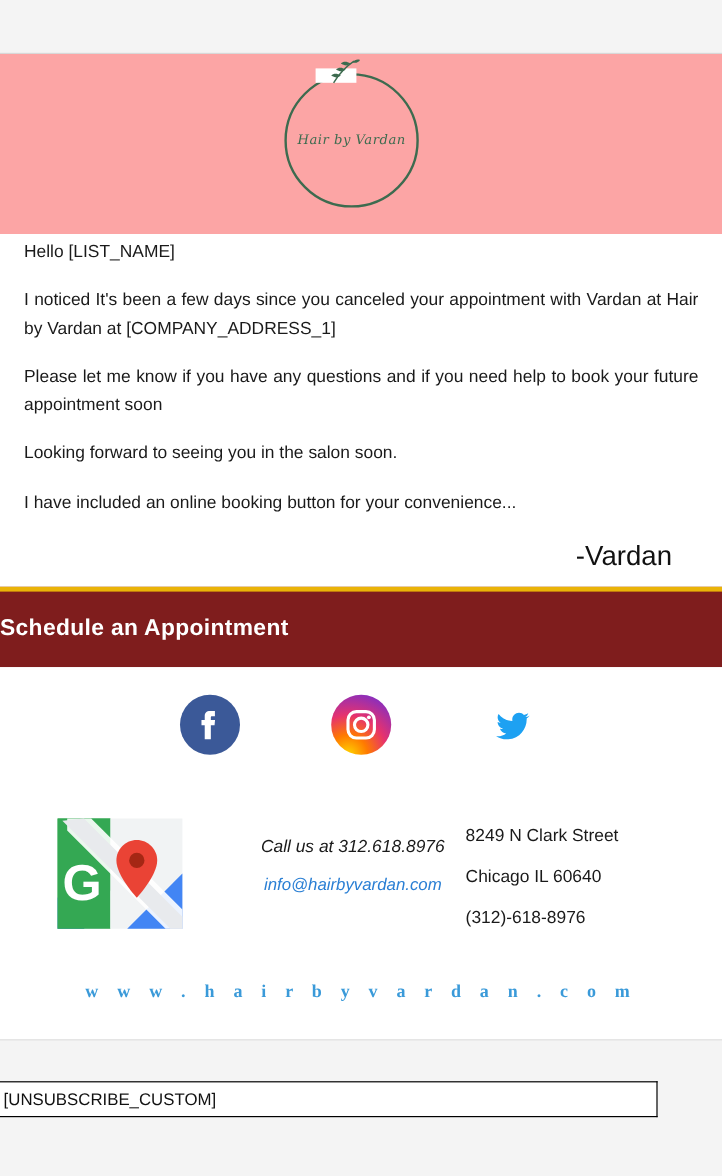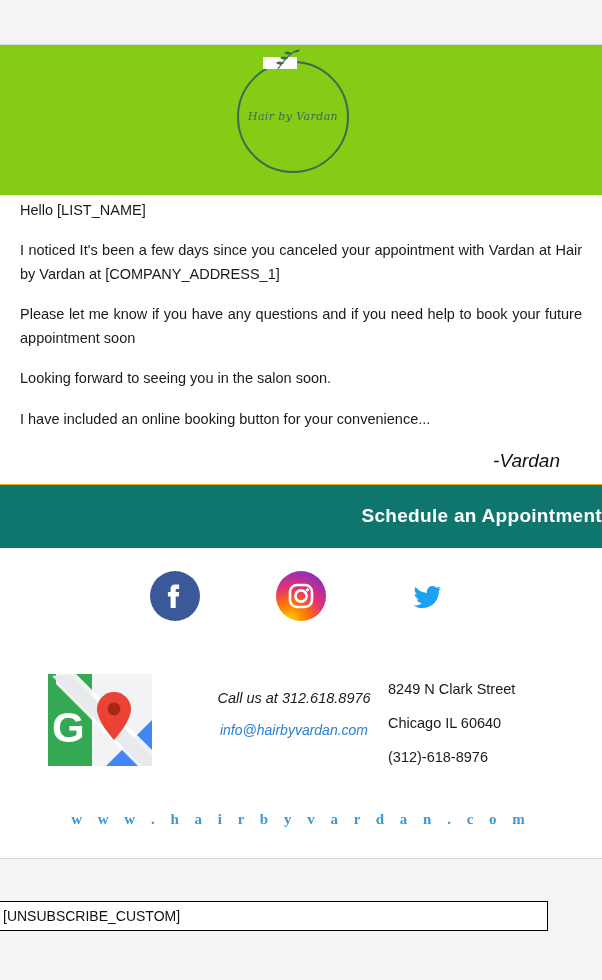--- a/index.html
+++ b/index.html
@@ -23,21 +23,21 @@
     background: #ffffff;
     border-top: 1px solid #d8d8d8;
     border-bottom: 1px solid #d8d8d8;
     box-sizing: border-box;
   }
 
   
   .logo-block {
     padding: 16px 16px 22px 0;
     text-align: right;
-    background: #84cc16;
+    background: #fca5a5;
   }
   .logo-circle {
     width: 108px;
     height: 108px;
     margin: 0 auto;
     border: 2px solid #3d6b4f;
     border-radius: 50%;
     position: relative;
     display: flex;
     align-items: center;
@@ -76,34 +76,33 @@
     font-size: 14.5px;
     line-height: 1.62;
   }
   .body-copy p {
     margin: 0 0 17px 0;
     text-align: justify;
   }
   .body-copy p:last-child { margin-bottom: 0; }
   .signature {
     text-align: right;
-    font-size: 19px;
+    font-size: 23px;
     color: #111;
     margin-top: 20px;
     padding-right: 22px;
     line-height: 1.1;
-    font-style: italic;
   }
 
   
   .cta-bar {
-    background: #0f766e;
-    text-align: right;
+    background: #7f1d1d;
+    text-align: left;
     padding: 20px 0 21px 0;
-    border-top: 1px solid #eab308;
+    border-top: 4px solid #eab308;
   }
   .cta-bar .cta-label {
     color: #ffffff;
     font-size: 19px;
     font-weight: bold;
     letter-spacing: 0.3px;
     display: inline-block;
     cursor: pointer;
   }
 

